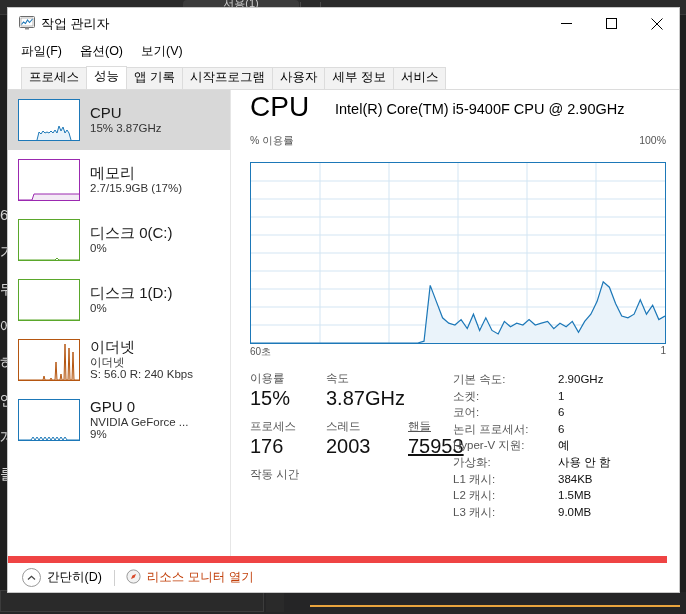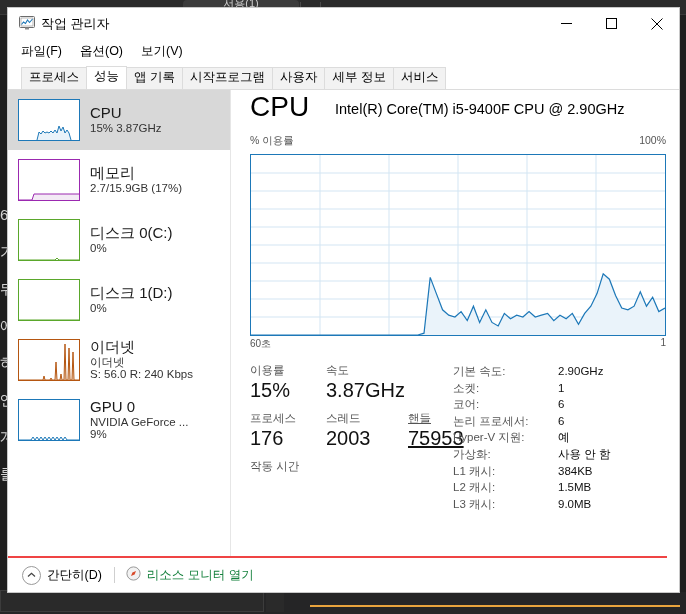--- a/index.html
+++ b/index.html
@@ -275,21 +275,21 @@
     position: absolute;
     left: 104px;
     top: 11px;
     font-size: 14.5px;
     color: #000;
     white-space: nowrap;
   }
   .axis-row {
     position: relative;
     height: 16px;
-    margin: 0 13px 4px 19px;
+    margin: 0 13px 12px 19px;
     font-size: 10.5px;
     color: #555;
   }
   .axis-left { position: absolute; left: 0; top: 0; }
   .axis-right { position: absolute; right: 0; top: 0; }
 
   .graph-wrap {
     position: relative;
     margin: 0 13px 0 19px;
     height: 182px;
@@ -361,21 +361,21 @@
   .spec-val.strong { color: #000; }
 
   
   .tm-footer {
     position: absolute;
     left: 0;
     right: 12px;
     bottom: 0;
     height: 36px;
     background: #ffffff;
-    border-top: 2px solid #ef4444;
+    border-top: 7px solid #ef4444;
     display: flex;
     align-items: center;
     padding-left: 14px;
     box-sizing: border-box;
   }
   .footer-btn {
     display: flex;
     align-items: center;
     gap: 6px;
     font-size: 12.5px;
@@ -386,21 +386,21 @@
     width: 1px;
     height: 16px;
     background: #cfcfcf;
     margin: 0 11px 0 12px;
   }
   .footer-link {
     display: flex;
     align-items: center;
     gap: 6px;
     font-size: 12.5px;
-    color: #15803d;
+    color: #c2410c;
     white-space: nowrap;
     cursor: pointer;
   }
   .chev-circle {
     width: 17px; height: 17px;
     border: 1px solid #9a9a9a;
     border-radius: 50%;
     display: inline-flex;
     align-items: center;
     justify-content: center;

